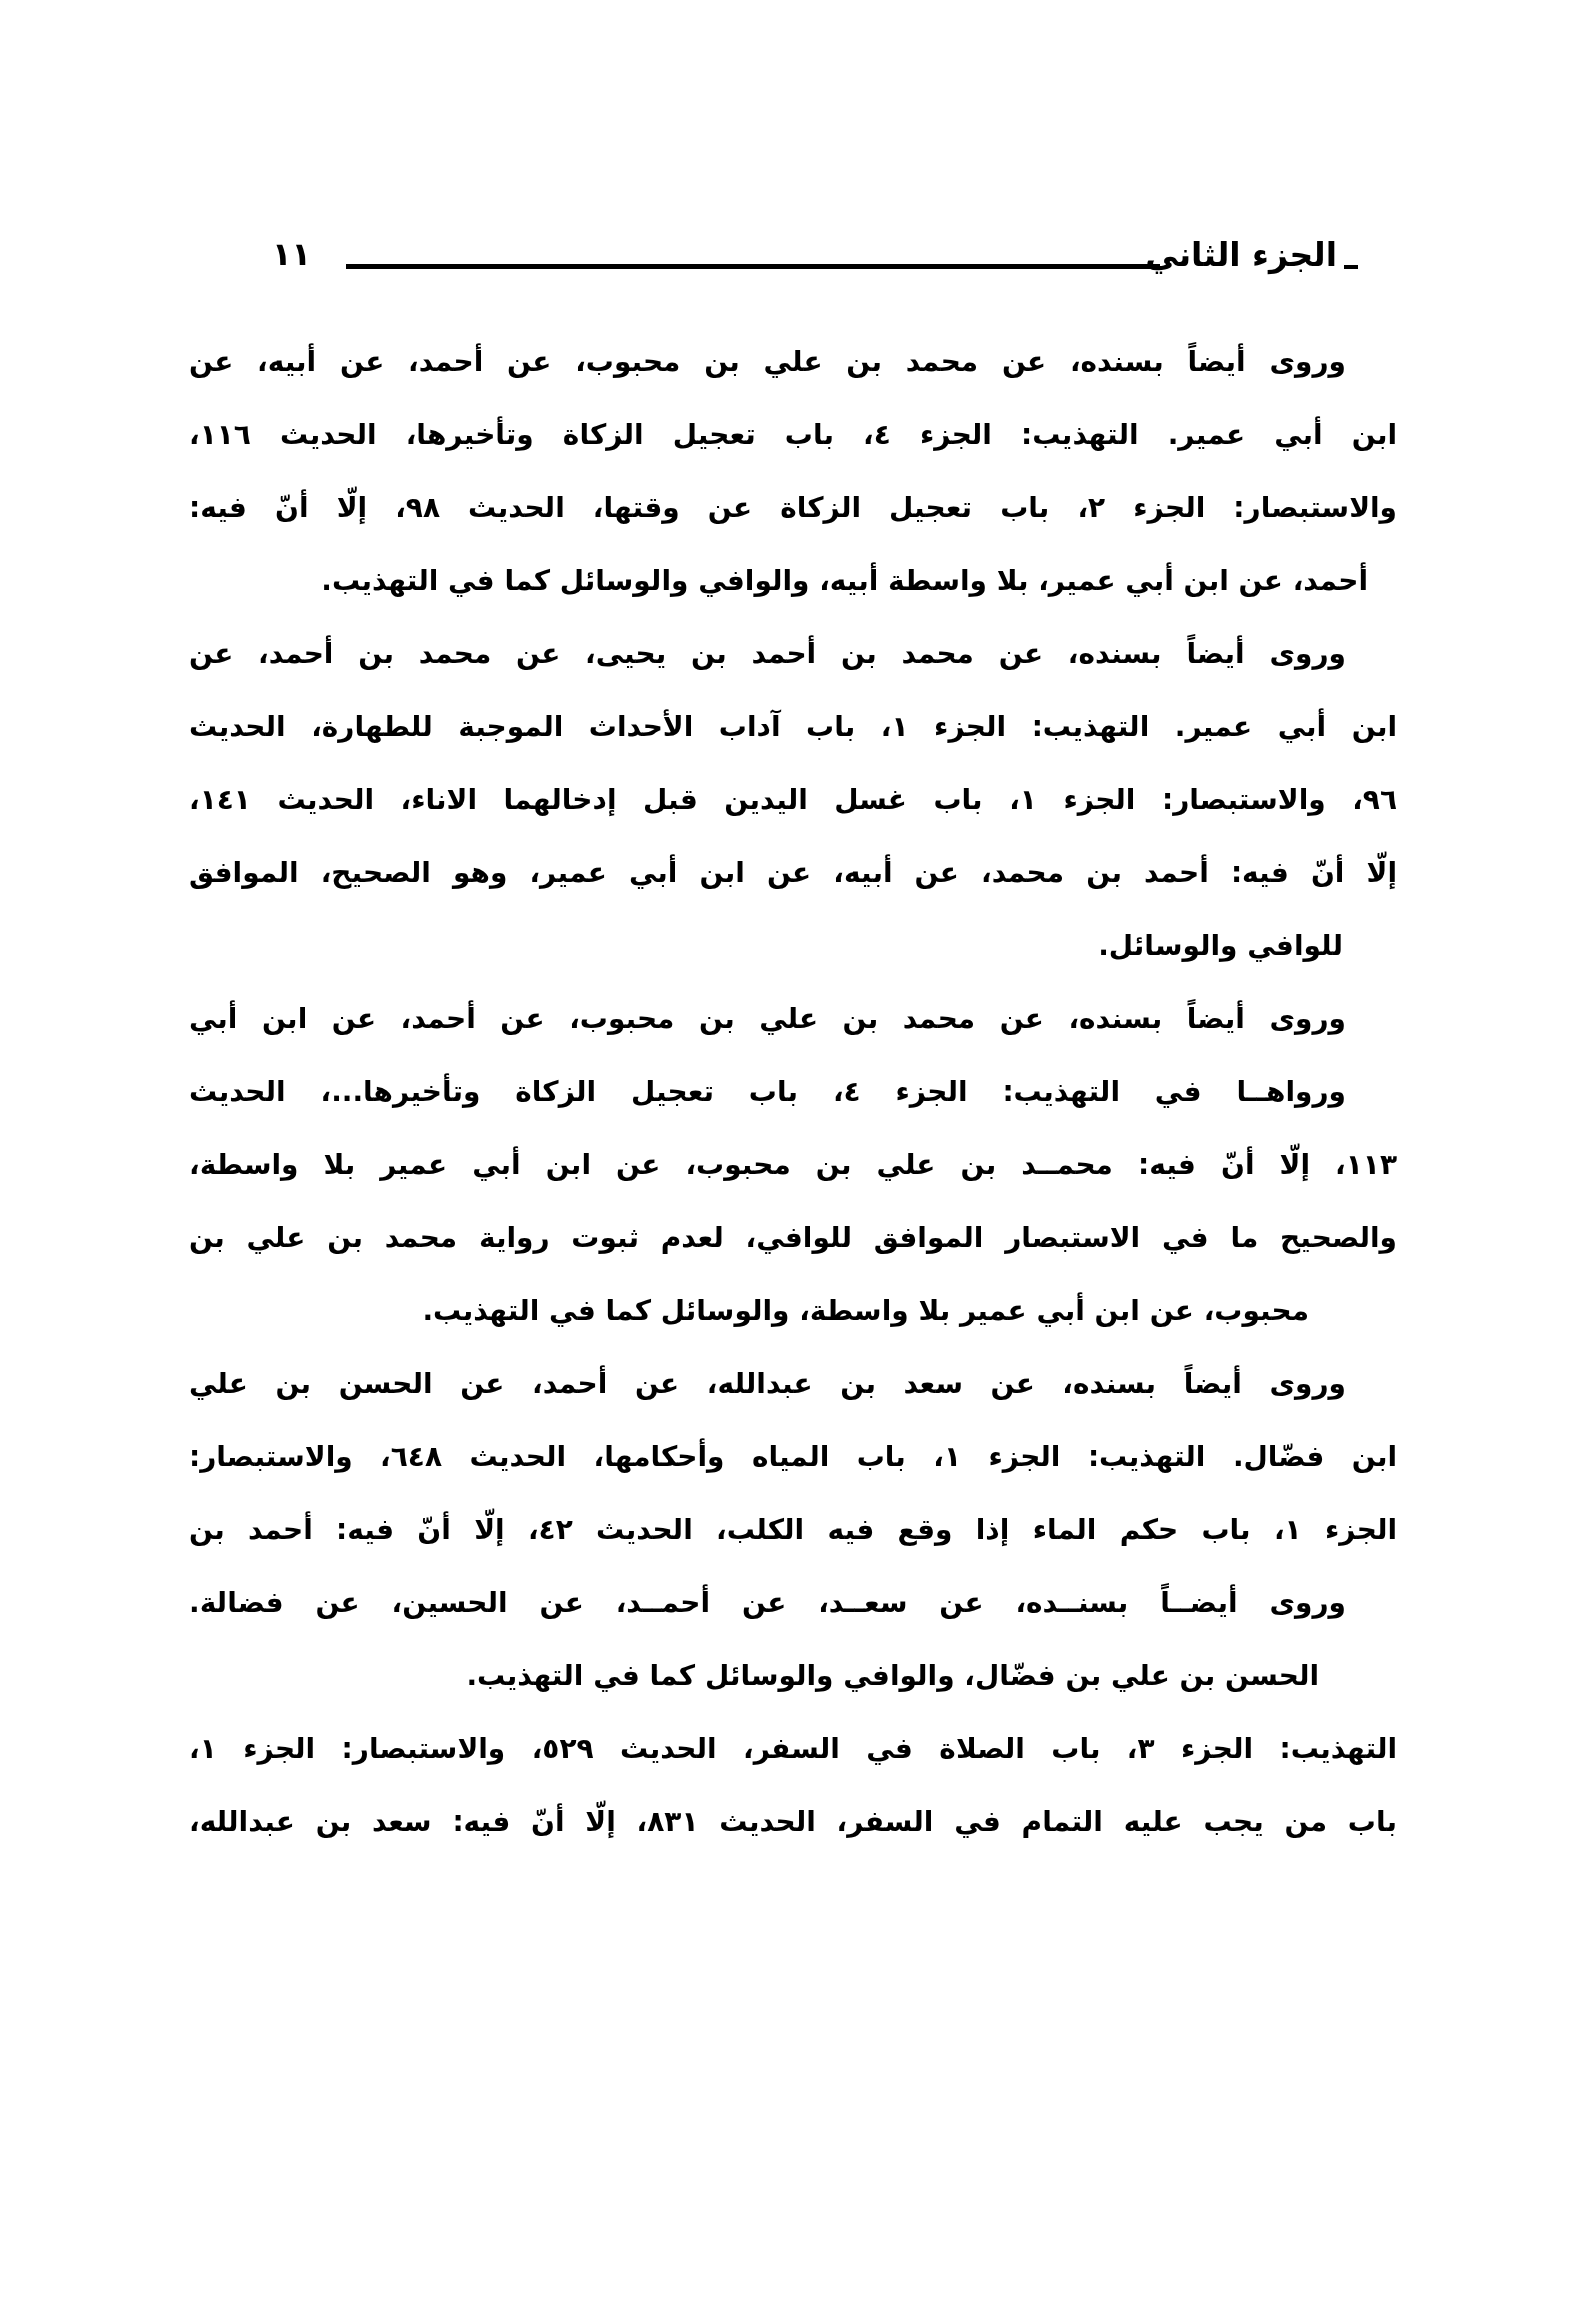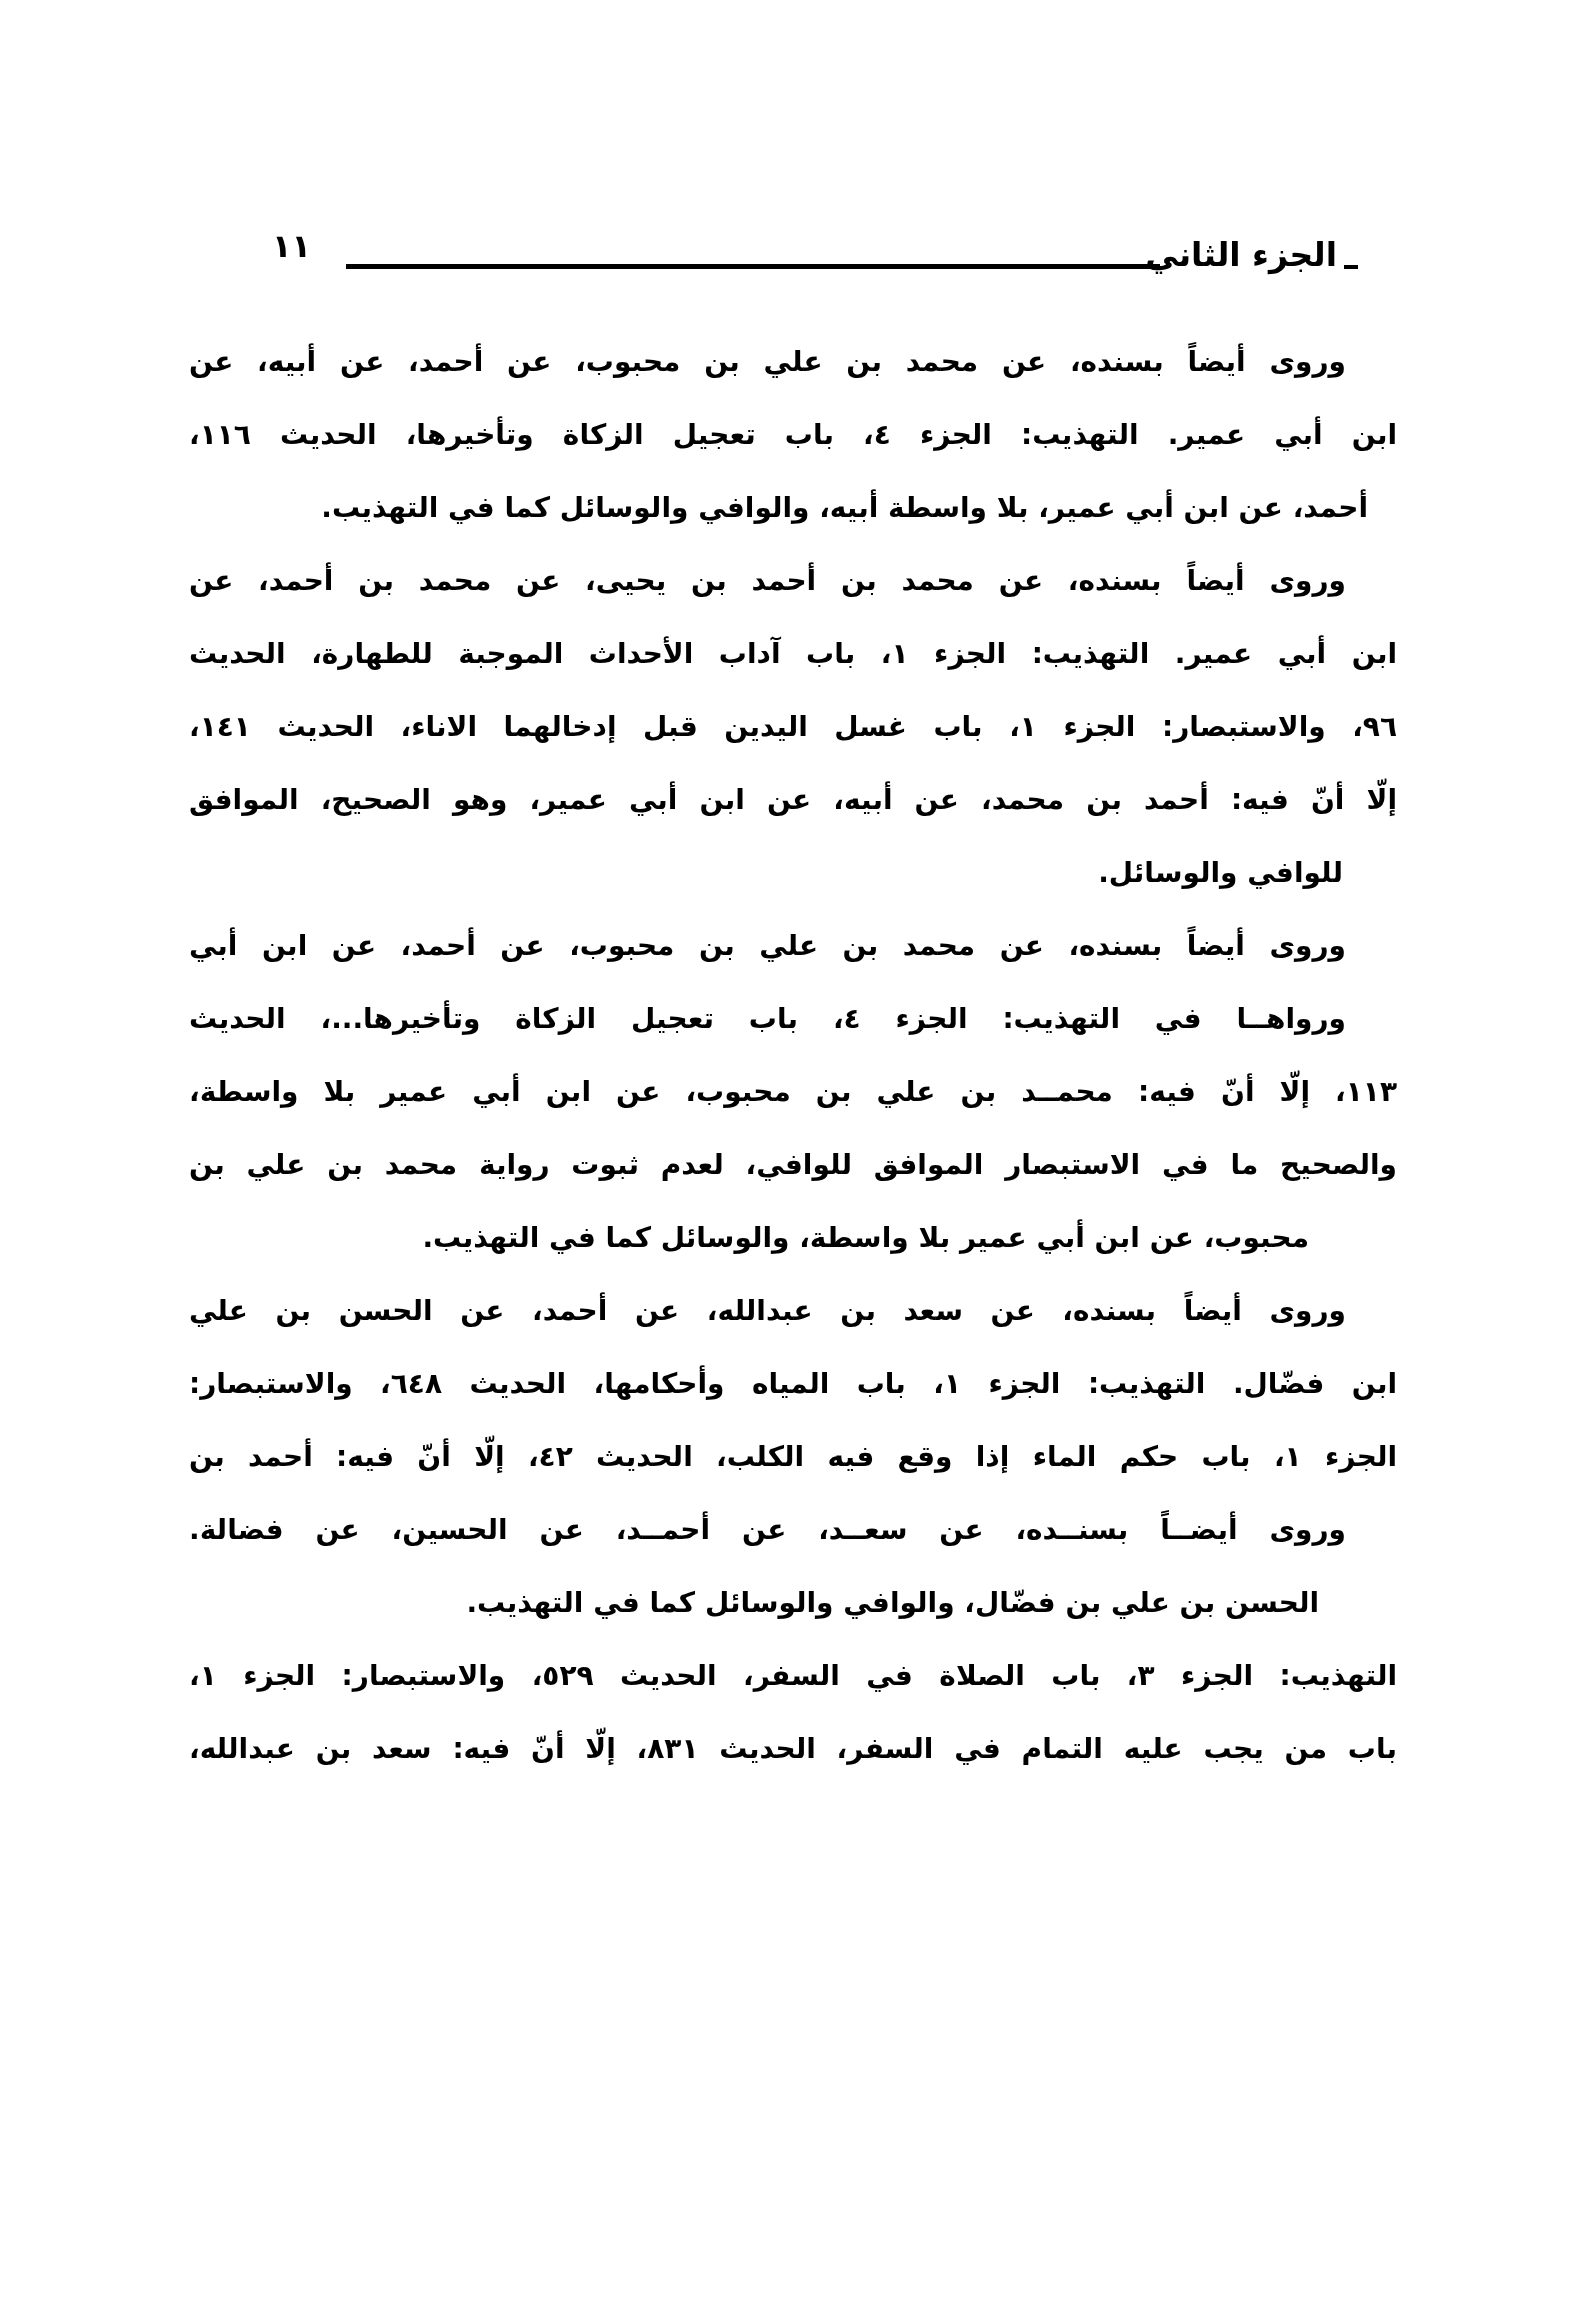--- a/index.html
+++ b/index.html
@@ -14,21 +14,21 @@
     margin: 0 auto;
     background: #ffffff;
     font-family: "DejaVu Sans", sans-serif;
     color: #000000;
     overflow: hidden;
   }
   
   .page-number {
     position: absolute;
     left: 272px;
-    top: 227px;
+    top: 235px;
     font-size: 32px;
     font-weight: bold;
     letter-spacing: 3.9px;
   }
   .header-rule {
     position: absolute;
     left: 346px;
     top: 264px;
     width: 814px;
     height: 4.9px;
@@ -89,20 +89,21 @@
   <header>
     <span class="page-number">١١</span>
     <span class="header-rule"></span>
     <span class="section-title">الجزء الثاني</span>
     <span class="title-dash"></span>
   </header>
 
   <section class="text-block">
     <div class="line justify first">وروى أيضاً بسنده، عن محمد بن علي بن محبوب، عن أحمد، عن أبيه، عن</div>
     <div class="line justify">ابن أبي عمير. التهذيب: الجزء ٤، باب تعجيل الزكاة وتأخيرها، الحديث ١١٦،</div>
+    <div class="line justify">والاستبصار: الجزء ٢، باب تعجيل الزكاة عن وقتها، الحديث ٩٨، إلّا أنّ فيه:</div>
     <div class="line end mr30">أحمد، عن ابن أبي عمير، بلا واسطة أبيه، والوافي والوسائل كما في التهذيب.</div>
     <div class="line justify first">وروى أيضاً بسنده، عن محمد بن أحمد بن يحيى، عن محمد بن أحمد، عن</div>
     <div class="line justify">ابن أبي عمير. التهذيب: الجزء ١، باب آداب الأحداث الموجبة للطهارة، الحديث</div>
     <div class="line justify">٩٦، والاستبصار: الجزء ١، باب غسل اليدين قبل إدخالهما الاناء، الحديث ١٤١،</div>
     <div class="line justify">إلّا أنّ فيه: أحمد بن محمد، عن أبيه، عن ابن أبي عمير، وهو الصحيح، الموافق</div>
     <div class="line end mr55">للوافي والوسائل.</div>
     <div class="line justify first">وروى أيضاً بسنده، عن محمد بن علي بن محبوب، عن أحمد، عن ابن أبي</div>
     <div class="line justify first">ورواهــا في التهذيب: الجزء ٤، باب تعجيل الزكاة وتأخيرها...، الحديث</div>
     <div class="line justify">١١٣، إلّا أنّ فيه: محمــد بن علي بن محبوب، عن ابن أبي عمير بلا واسطة،</div>
     <div class="line justify">والصحيح ما في الاستبصار الموافق للوافي، لعدم ثبوت رواية محمد بن علي بن</div>

